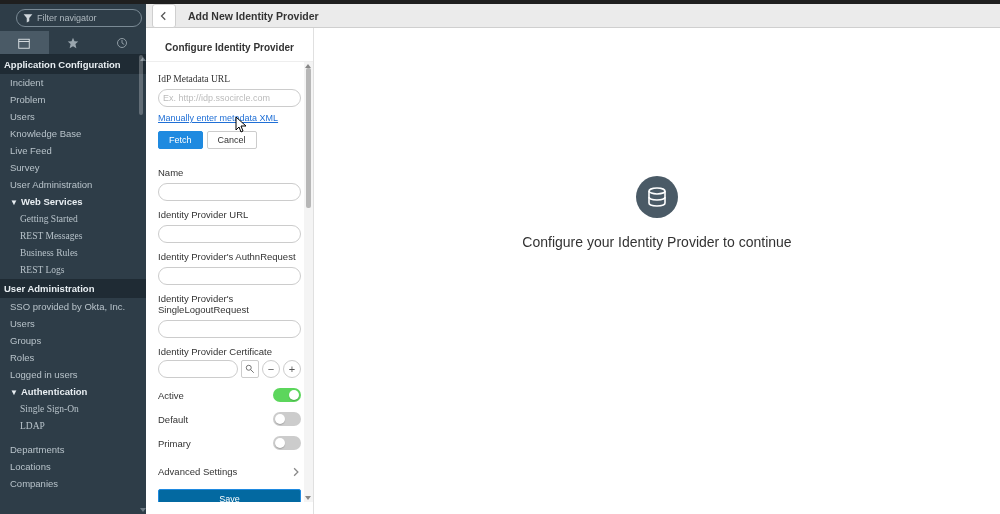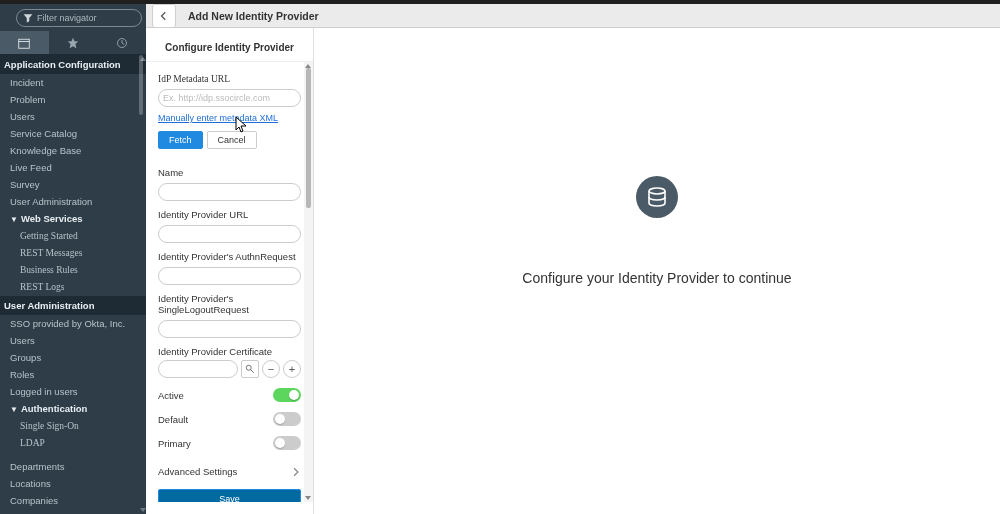--- a/index.html
+++ b/index.html
@@ -62,21 +62,21 @@
 .togglerow { display:flex; justify-content:space-between; align-items:center; margin-top:10px; }
 .togglerow .tlabel { font-size:9.5px; color:#333; }
 .toggle { width:28px; height:14px; border-radius:7px; background:#ccc; position:relative; cursor:pointer; }
 .toggle.on { background:#5cd65c; }
 .toggle .knob { position:absolute; width:10px; height:10px; background:#fff; border-radius:5px; top:2px; left:2px; box-shadow:0 1px 1px rgba(0,0,0,0.2); }
 .toggle.on .knob { left:auto; right:2px; }
 
 .advrow { display:flex; justify-content:space-between; align-items:center; margin-top:16px; cursor:pointer; }
 .advrow .albl { font-size:9.5px; color:#333; }
 
-.mainpanel { position:absolute; left:314px; top:28px; right:0; height:486px; background:#fff; display:flex; flex-direction:column; align-items:center; justify-content:flex-start; padding-top:148px;gap:36px; }
+.mainpanel { position:absolute; left:314px; top:28px; right:0; height:486px; background:#fff; display:flex; flex-direction:column; align-items:center; justify-content:flex-start; padding-top:148px; }
 .stackicon { width:42px; height:42px; border-radius:21px; background:#4a5a66; display:flex; align-items:center; justify-content:center; margin-bottom:16px; }
 .maintext { font-size:14px; color:#333; }
 
 .cursor { position:absolute; left:235px; top:116px; pointer-events:none; }
 </style>
 </head>
 <body>
 
 <div class="topbar"></div>
 
@@ -111,21 +111,20 @@
   <div class="navbody">
     <div class="navscrolltrack">
         <div class="navscroll"></div>
       </div>
 
     <div class="navheader">Application Configuration</div>
     <div>
         <div class="navitem">Incident</div>
         <div class="navitem">Problem</div>
         <div class="navitem">Users</div>
-        <div class="navitem">Service Catalog</div>
         <div class="navitem">Knowledge Base</div>
         <div class="navitem">Live Feed</div>
         <div class="navitem">Survey</div>
         <div class="navitem">User Administration</div>
       </div>
     <div class="navgroup"><span class="arrow">▼</span><span>Web Services</span></div>
     <div>
         <div class="navitem sub">Getting Started</div>
         <div class="navitem sub">REST Messages</div>
         <div class="navitem sub">Business Rules</div>

